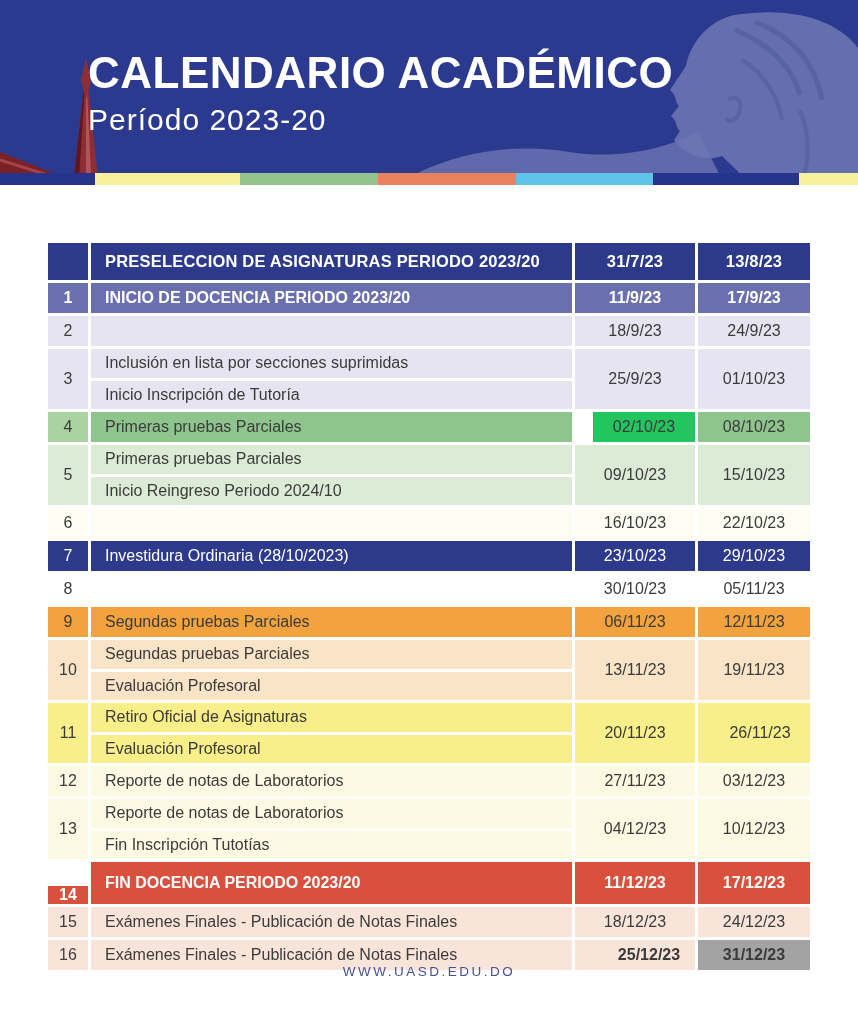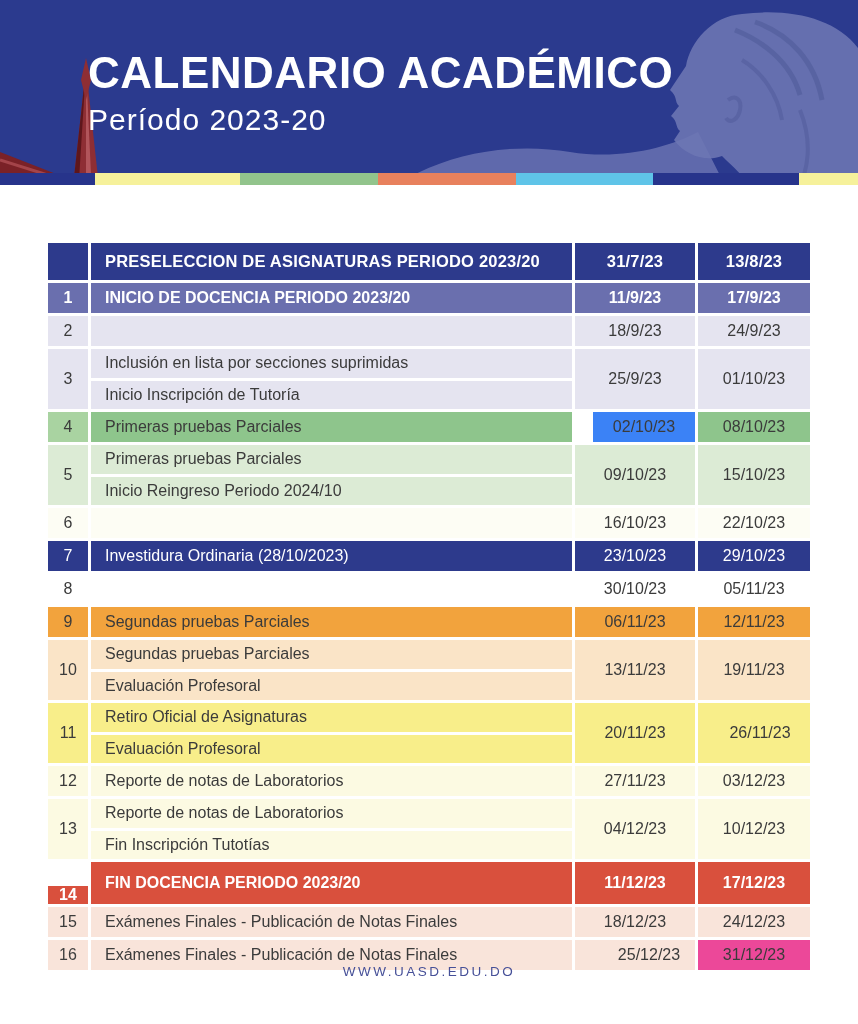--- a/index.html
+++ b/index.html
@@ -120,21 +120,21 @@
         <div class="cell desc-multi" style="background: rgb(229, 228, 240); color: rgb(59, 59, 59); font-weight: 400;">
           <div class="sub">Inclusión en lista por secciones suprimidas</div>
           <div class="sub">Inicio Inscripción de Tutoría</div>
         </div>
         <div class="cell date" style="background: rgb(229, 228, 240); color: rgb(59, 59, 59); font-weight: 400;">25/9/23</div>
         <div class="cell date" style="background: rgb(229, 228, 240); color: rgb(59, 59, 59); font-weight: 400;">01/10/23</div>
       </div>
       <div class="cal-row h-single">
         <div class="cell num" style="background: rgb(169, 211, 161); color: rgb(59, 59, 59); font-weight: 400;">4</div>
         <div class="cell desc" style="background: rgb(142, 197, 140); color: rgb(59, 59, 59); font-weight: 400;">Primeras pruebas Parciales</div>
-        <div class="cell date" style="background: #3b82f6; color: rgb(59, 59, 59); font-weight: 400; margin-left: 18px;">02/10/23</div>
+        <div class="cell date" style="background: #22c55e; color: rgb(59, 59, 59); font-weight: 400; margin-left: 18px;">02/10/23</div>
         <div class="cell date" style="background: rgb(142, 197, 140); color: rgb(59, 59, 59); font-weight: 400;">08/10/23</div>
       </div>
       <div class="cal-row h-double">
         <div class="cell num" style="background: rgb(220, 235, 213); color: rgb(59, 59, 59); font-weight: 400;">5</div>
         <div class="cell desc-multi" style="background: rgb(220, 235, 213); color: rgb(59, 59, 59); font-weight: 400;">
           <div class="sub">Primeras pruebas Parciales</div>
           <div class="sub">Inicio Reingreso Periodo 2024/10</div>
         </div>
         <div class="cell date" style="background: rgb(220, 235, 213); color: rgb(59, 59, 59); font-weight: 400;">09/10/23</div>
         <div class="cell date" style="background: rgb(220, 235, 213); color: rgb(59, 59, 59); font-weight: 400;">15/10/23</div>
@@ -204,20 +204,20 @@
       </div>
       <div class="cal-row h-single">
         <div class="cell num" style="background: rgb(249, 228, 218); color: rgb(59, 59, 59); font-weight: 400;">15</div>
         <div class="cell desc" style="background: rgb(249, 228, 218); color: rgb(59, 59, 59); font-weight: 400;">Exámenes Finales - Publicación de Notas Finales</div>
         <div class="cell date" style="background: rgb(249, 228, 218); color: rgb(59, 59, 59); font-weight: 400;">18/12/23</div>
         <div class="cell date" style="background: rgb(249, 228, 218); color: rgb(59, 59, 59); font-weight: 400;">24/12/23</div>
       </div>
       <div class="cal-row h-single">
         <div class="cell num" style="background: rgb(249, 228, 218); color: #404040; font-weight: 400;">16</div>
         <div class="cell desc" style="background: rgb(249, 228, 218); color: rgb(59, 59, 59); font-weight: 400;">Exámenes Finales - Publicación de Notas Finales</div>
-        <div class="cell date" style="background: rgb(249, 228, 218); color: rgb(59, 59, 59); font-weight: 400; padding-left: 28px;">25/12/23</div>
-        <div class="cell date" style="background: #ec4899; color: rgb(59, 59, 59); font-weight: 400;">31/12/23</div>
+        <div class="cell date" style="background: rgb(249, 228, 218); color: rgb(59, 59, 59); font-weight: 700; padding-left: 28px;">25/12/23</div>
+        <div class="cell date" style="background: #a3a3a3; color: rgb(59, 59, 59); font-weight: 700;">31/12/23</div>
       </div>
     </div>
 
   <div class="footer">WWW.UASD.EDU.DO</div>
 
 </div>
 
 </body></html>

